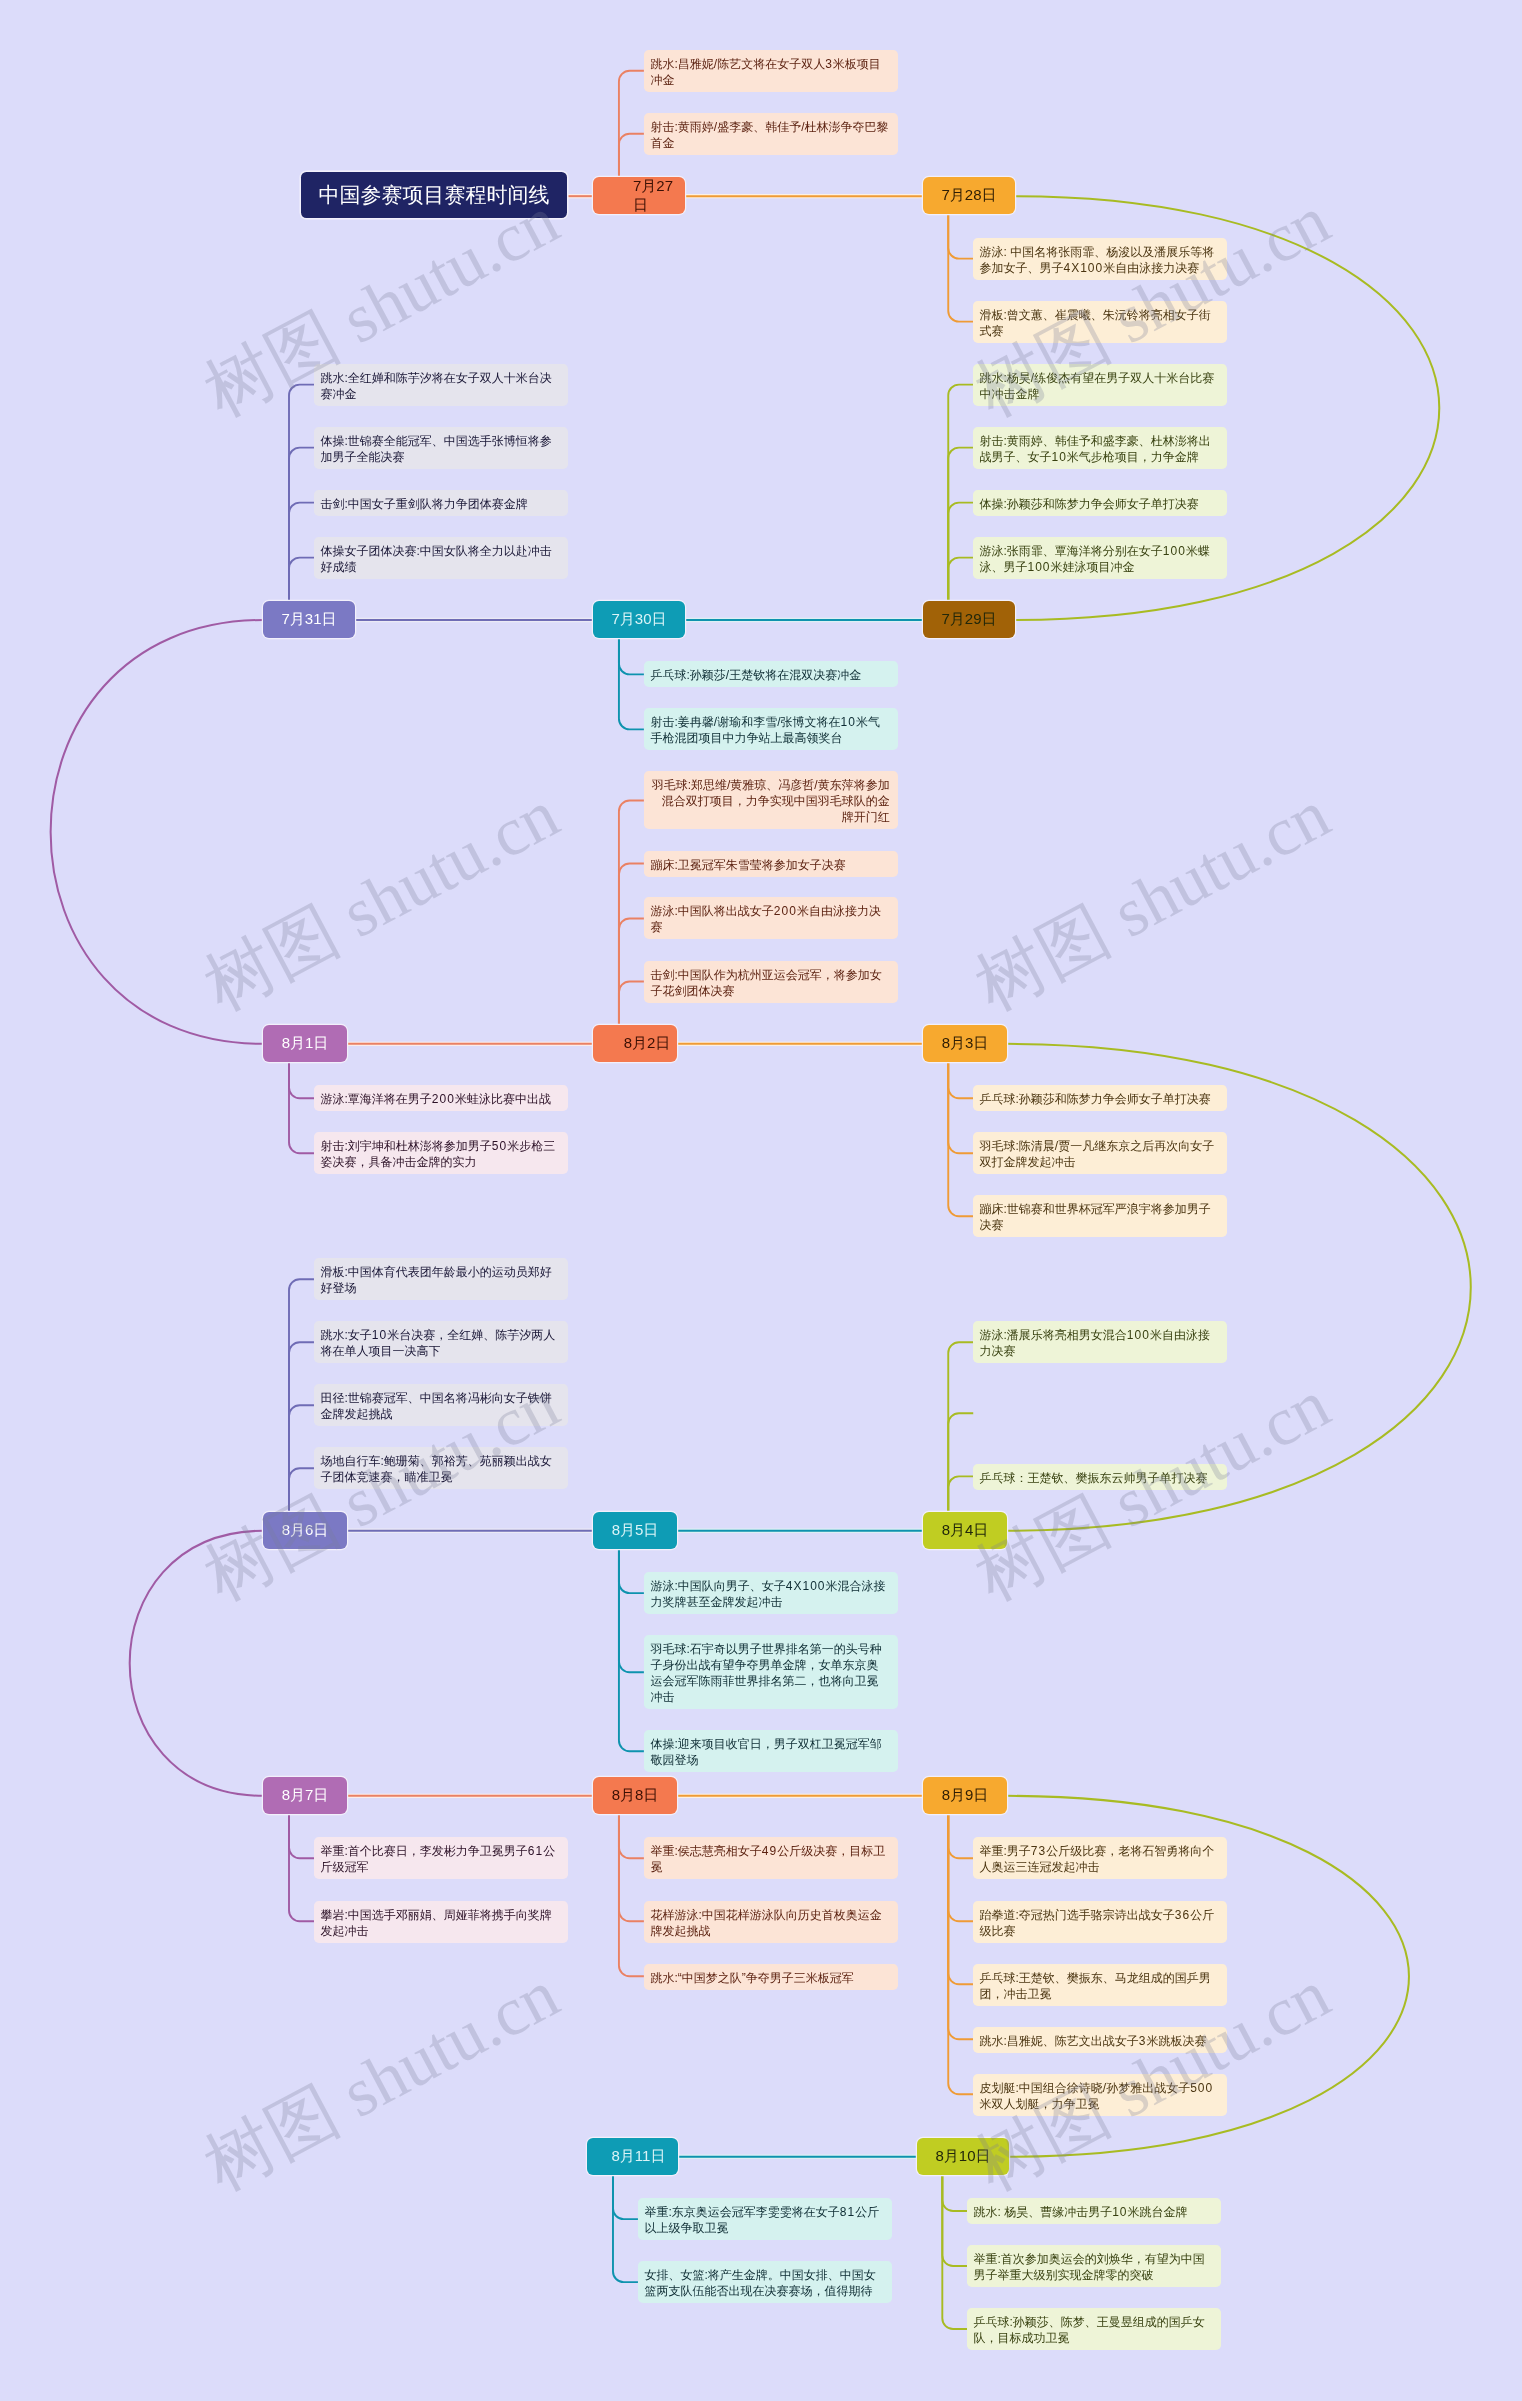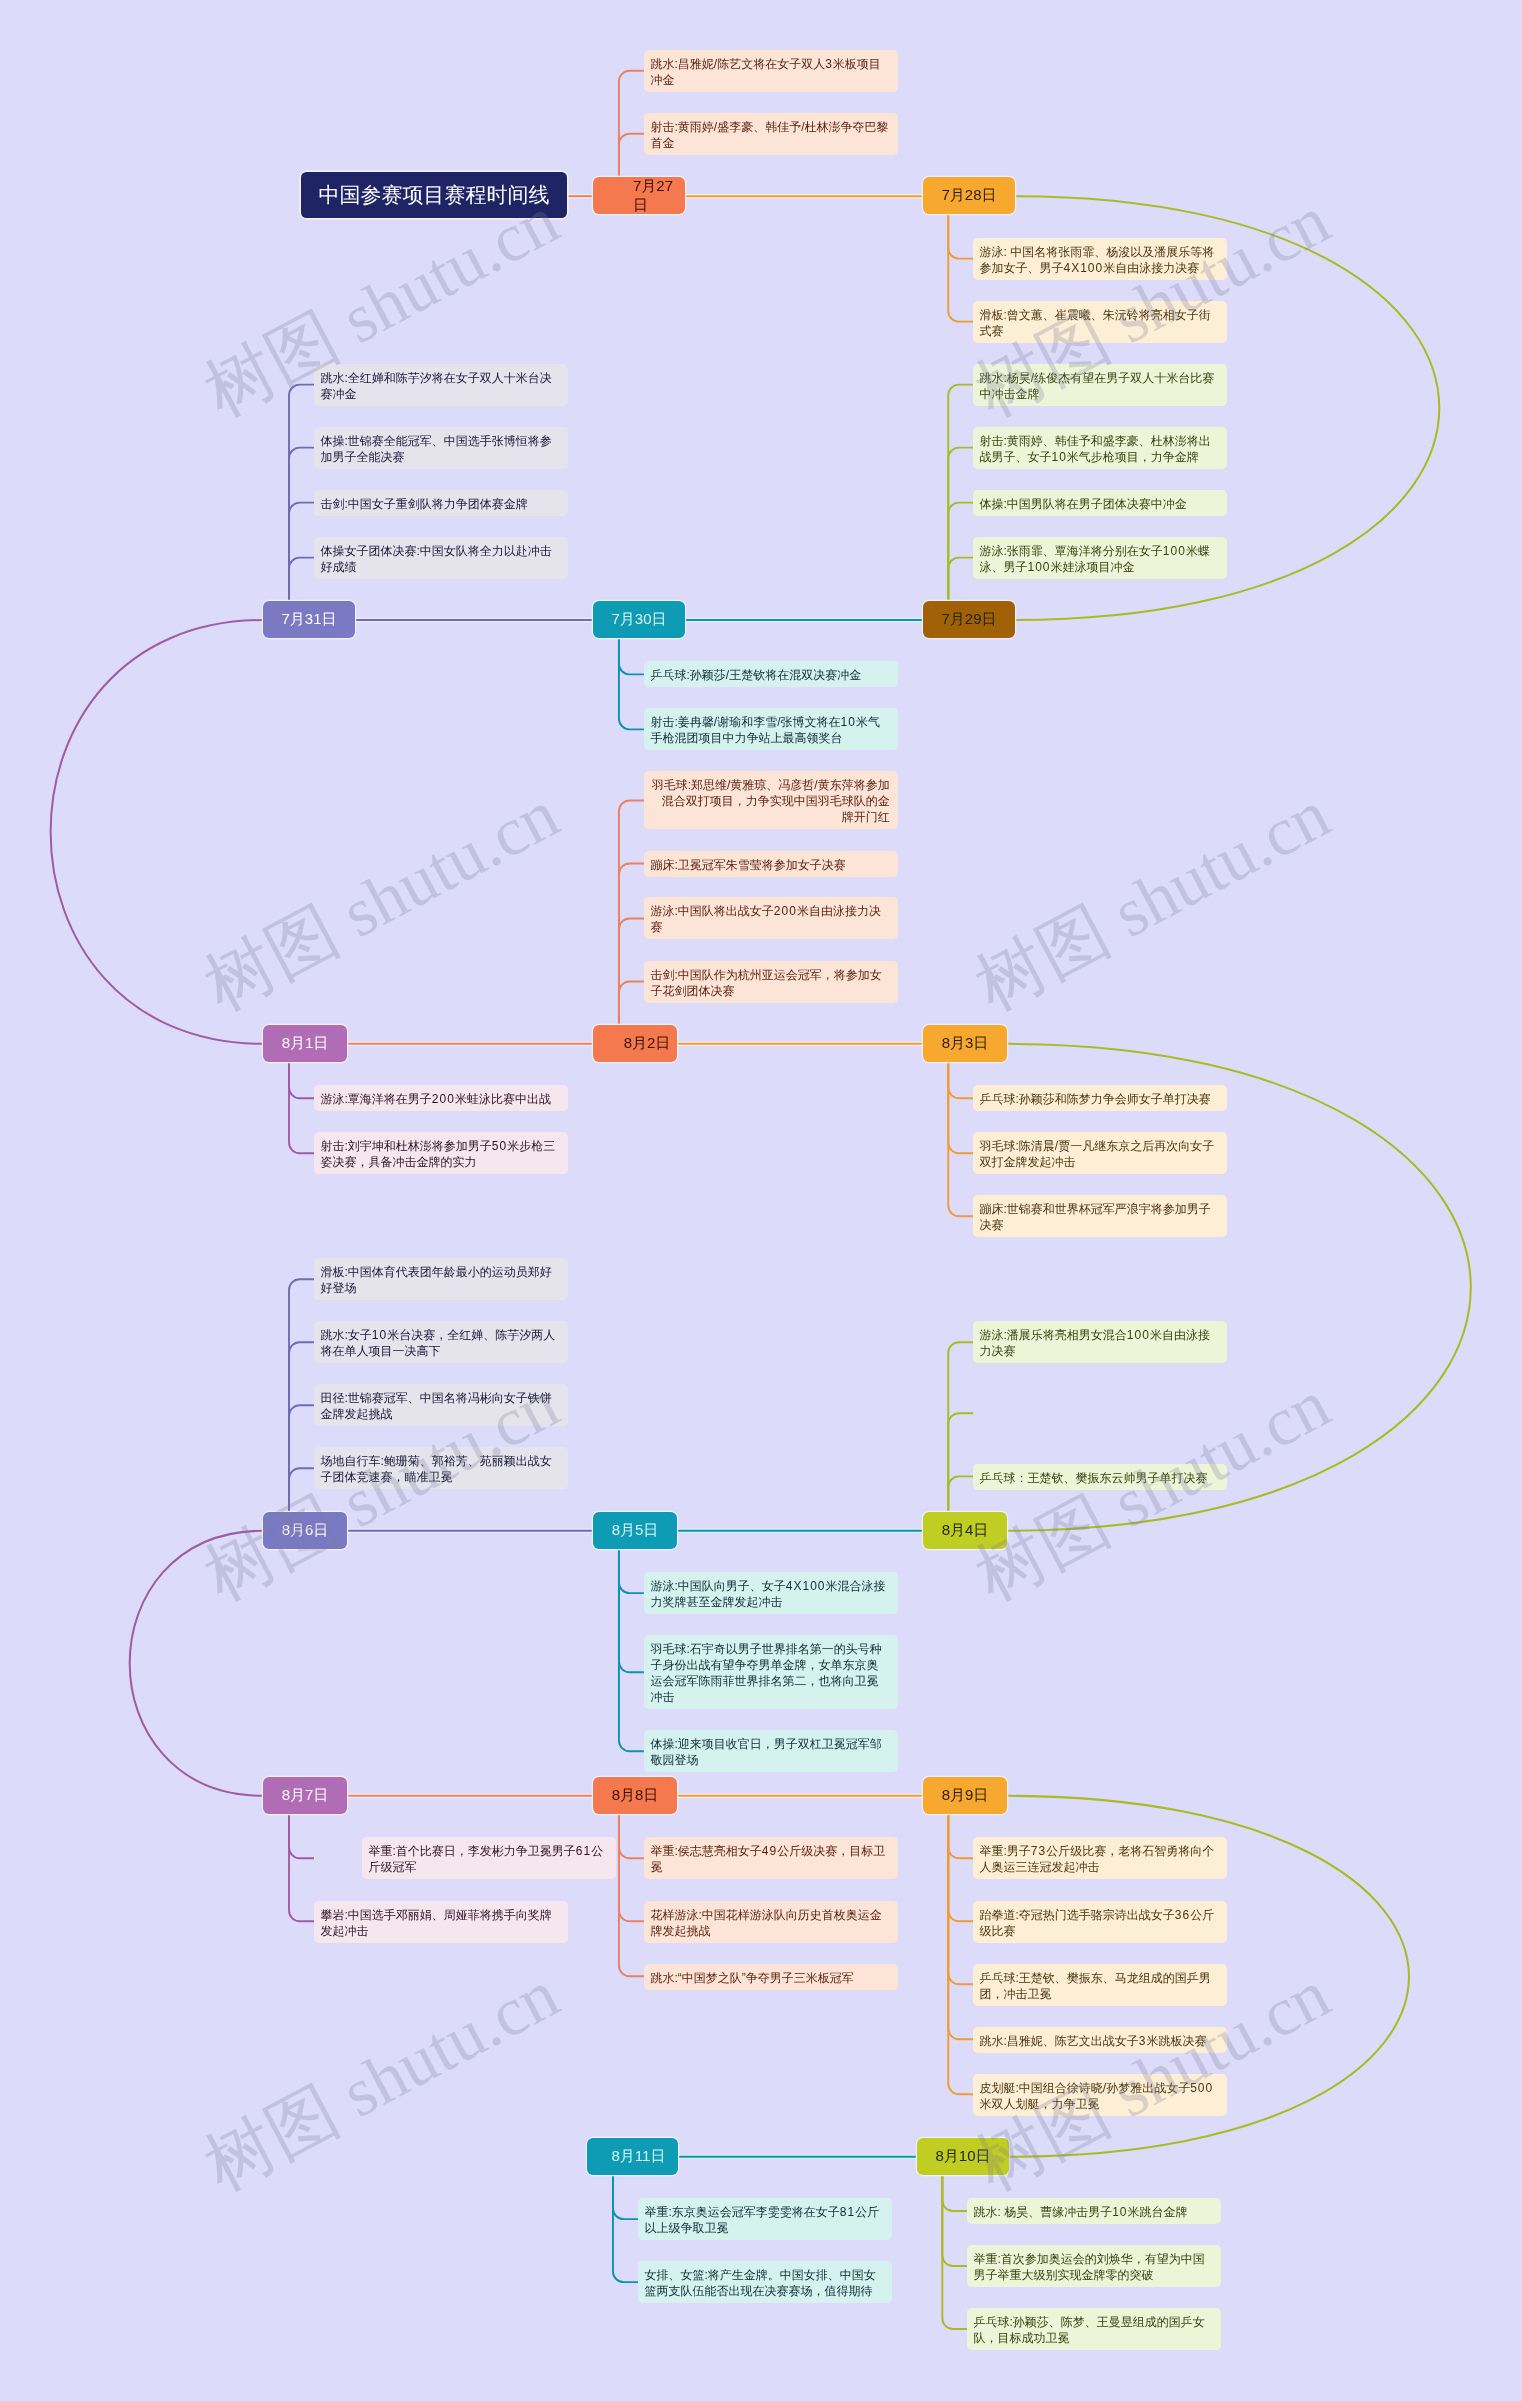--- a/index.html
+++ b/index.html
@@ -133,21 +133,21 @@
     <div class="node day-node" style="left: 923px; top: 177px; width: 92px; height: 37px; background: rgb(247, 169, 47); color: rgb(46, 29, 4);">
       <span>7月28日</span>
     </div>
     <div class="node leaf-node" style="left: 973px; top: 238px; width: 254px; height: 42px; background: rgb(253, 238, 214); color: rgb(74, 52, 16);">游泳: 中国名将张雨霏、杨浚以及潘展乐等将参加女子、男子<i>4X100</i>米自由泳接力决赛</div>
     <div class="node leaf-node" style="left: 973px; top: 301px; width: 254px; height: 42px; background: rgb(253, 238, 214); color: rgb(74, 52, 16);">滑板:曾文蕙、崔震曦、朱沅铃将亮相女子街式赛</div>
     <div class="node day-node" style="left: 923px; top: 601px; width: 92px; height: 37px; background: #a16207; color: rgb(34, 40, 10); justify-content: center;">
       <span>7月29日</span>
     </div>
     <div class="node leaf-node" style="left: 973px; top: 364px; width: 254px; height: 42px; background: rgb(238, 244, 215); color: rgb(55, 64, 15);">跳水:杨昊/练俊杰有望在男子双人十米台比赛中冲击金牌</div>
     <div class="node leaf-node" style="left: 973px; top: 427px; width: 254px; height: 42px; background: rgb(238, 244, 215); color: rgb(55, 64, 15);">射击:黄雨婷、韩佳予和盛李豪、杜林澎将出战男子、女子<i>10</i>米气步枪项目，力争金牌</div>
-    <div class="node leaf-node" style="left: 973px; top: 490px; width: 254px; height: 26px; background: rgb(238, 244, 215); color: rgb(55, 64, 15);">体操:中国男队将在男子团体决赛中冲金</div>
+    <div class="node leaf-node" style="left: 973px; top: 490px; width: 254px; height: 26px; background: rgb(238, 244, 215); color: rgb(55, 64, 15);">体操:孙颖莎和陈梦力争会师女子单打决赛</div>
     <div class="node leaf-node" style="left: 973px; top: 537px; width: 254px; height: 42px; background: rgb(238, 244, 215); color: rgb(55, 64, 15);">游泳:张雨霏、覃海洋将分别在女子<i>100</i>米蝶泳、男子<i>100</i>米娃泳项目冲金</div>
     <div class="node day-node" style="left: 593px; top: 601px; width: 92px; height: 37px; background: rgb(14, 156, 181); color: rgb(219, 244, 247);">
       <span>7月30日</span>
     </div>
     <div class="node leaf-node" style="left: 644px; top: 661px; width: 254px; height: 26px; background: rgb(213, 242, 239); color: rgb(13, 44, 51);">乒乓球:孙颖莎/王楚钦将在混双决赛冲金</div>
     <div class="node leaf-node" style="left: 644px; top: 708px; width: 254px; height: 42px; background: rgb(213, 242, 239); color: rgb(13, 44, 51);">射击:姜冉馨/谢瑜和李雪/张博文将在<i>10</i>米气手枪混团项目中力争站上最高领奖台</div>
     <div class="node day-node" style="left: 263px; top: 601px; width: 92px; height: 37px; background: rgb(123, 121, 196); color: rgb(255, 255, 255);">
       <span>7月31日</span>
     </div>
     <div class="node leaf-node" style="left: 314px; top: 364px; width: 254px; height: 42px; background: rgb(229, 228, 237); color: rgb(24, 21, 53);">跳水:全红婵和陈芋汐将在女子双人十米台决赛冲金</div>
@@ -186,21 +186,21 @@
     <div class="node day-node" style="left: 263px; top: 1512px; width: 84px; height: 37px; background: rgb(123, 121, 196); color: rgb(255, 255, 255);">
       <span>8月6日</span>
     </div>
     <div class="node leaf-node" style="left: 314px; top: 1258px; width: 254px; height: 42px; background: rgb(229, 228, 237); color: rgb(24, 21, 53);">滑板:中国体育代表团年龄最小的运动员郑好好登场</div>
     <div class="node leaf-node" style="left: 314px; top: 1321px; width: 254px; height: 42px; background: rgb(229, 228, 237); color: rgb(24, 21, 53);">跳水:女子<i>10</i>米台决赛，全红婵、陈芋汐两人将在单人项目一决高下</div>
     <div class="node leaf-node" style="left: 314px; top: 1384px; width: 254px; height: 42px; background: rgb(229, 228, 237); color: rgb(24, 21, 53);">田径:世锦赛冠军、中国名将冯彬向女子铁饼金牌发起挑战</div>
     <div class="node leaf-node" style="left: 314px; top: 1447px; width: 254px; height: 42px; background: rgb(229, 228, 237); color: rgb(24, 21, 53);">场地自行车:鲍珊菊、郭裕芳、苑丽颖出战女子团体竞速赛，瞄准卫冕</div>
     <div class="node day-node" style="left: 263px; top: 1777px; width: 84px; height: 37px; background: rgb(176, 108, 180); color: rgb(255, 255, 255);">
       <span>8月7日</span>
     </div>
-    <div class="node leaf-node" style="left: 314px; top: 1837px; width: 254px; height: 42px; background: rgb(246, 231, 238); color: rgb(43, 16, 38); margin-left: 48px;">举重:首个比赛日，李发彬力争卫冕男子<i>61</i>公斤级冠军</div>
+    <div class="node leaf-node" style="left: 314px; top: 1837px; width: 254px; height: 42px; background: rgb(246, 231, 238); color: rgb(43, 16, 38);">举重:首个比赛日，李发彬力争卫冕男子<i>61</i>公斤级冠军</div>
     <div class="node leaf-node" style="left: 314px; top: 1901px; width: 254px; height: 42px; background: rgb(246, 231, 238); color: rgb(43, 16, 38);">攀岩:中国选手邓丽娟、周娅菲将携手向奖牌发起冲击</div>
     <div class="node day-node" style="left: 593px; top: 1777px; width: 84px; height: 37px; background: rgb(244, 121, 79); color: rgb(59, 16, 4);">
       <span>8月8日</span>
     </div>
     <div class="node leaf-node" style="left: 644px; top: 1837px; width: 254px; height: 42px; background: rgb(252, 228, 214); color: rgb(92, 34, 17);">举重:侯志慧亮相女子<i>49</i>公斤级决赛，目标卫冕</div>
     <div class="node leaf-node" style="left: 644px; top: 1901px; width: 254px; height: 42px; background: rgb(252, 228, 214); color: rgb(92, 34, 17);">花样游泳:中国花样游泳队向历史首枚奥运金牌发起挑战</div>
     <div class="node leaf-node" style="left: 644px; top: 1964px; width: 254px; height: 26px; background: rgb(252, 228, 214); color: rgb(92, 34, 17);">跳水:“中国梦之队”争夺男子三米板冠军</div>
     <div class="node day-node" style="left: 923px; top: 1777px; width: 84px; height: 37px; background: rgb(247, 169, 47); color: rgb(46, 29, 4);">
       <span>8月9日</span>
     </div>

